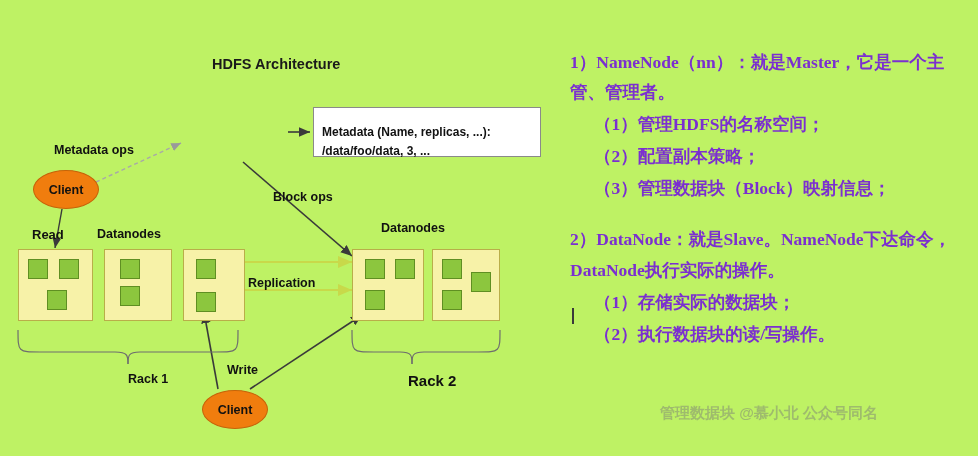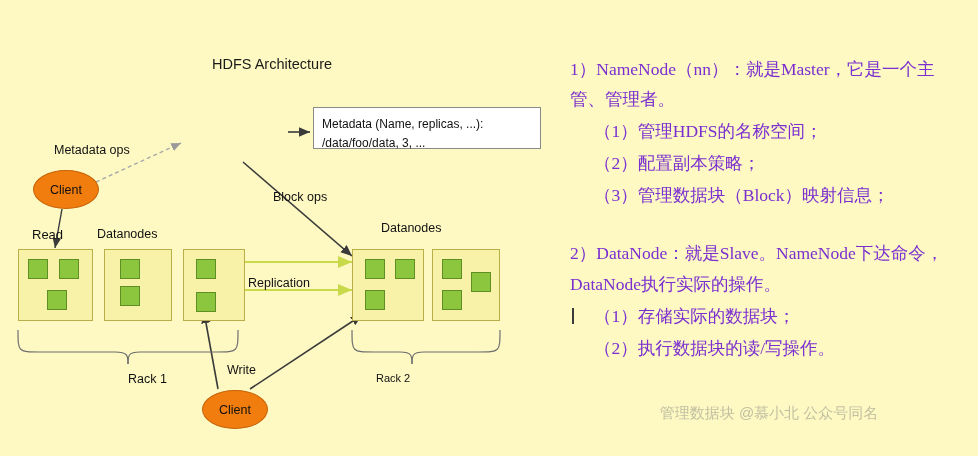--- a/index.html
+++ b/index.html
@@ -4,23 +4,24 @@
 <style>
   html, body {
     margin: 0;
     padding: 0;
     background: #ffffff;
   }
   #page {
     position: relative;
     width: 978px;
     height: 456px;
-    background: #fef9c3;
+    background: #bef264;
     overflow: hidden;
     font-family: "Liberation Sans", sans-serif;
+    font-weight: bold;
   }
   
   #diagram {
     position: absolute;
     left: 0;
     top: 0;
     width: 560px;
     height: 456px;
   }
   #diagram-svg {
@@ -80,23 +81,23 @@
     top: 293px;
     font-size: 12.5px;
   }
   #lbl-rack1 {
     left: 108px;
     top: 372px;
     font-size: 12.5px;
     margin-left: 20px;
   }
   #lbl-rack2 {
-    left: 376px;
+    left: 408px;
     top: 372px;
-    font-size: 11px;
+    font-size: 15px;
   }
   .node-box {
     position: absolute;
     box-sizing: border-box;
     border: 1px solid #7a9bbd;
     background: #b9dbe8;
     border-radius: 5px;
     display: flex;
     align-items: center;
     justify-content: center;
@@ -107,25 +108,25 @@
     left: 183px;
     top: 120px;
     width: 103px;
     height: 40px;
   }
   #metadata-box {
     position: absolute;
     left: 313px;
     top: 107px;
     width: 228px;
-    height: 42px;
+    height: 50px;
     box-sizing: border-box;
     border: 1px solid #8a8a8a;
     background: #ffffff;
-    padding: 7px 8px;
+    padding: 15px 8px;
     font-size: 12px;
     color: #111111;
     line-height: 1.55;
   }
   .client-oval {
     position: absolute;
     background: #f07d0e;
     border: 1px solid #c66308;
     border-radius: 50%;
     display: flex;
@@ -167,21 +168,21 @@
     width: 418px;
     height: 456px;
     padding: 42px 10px 0 10px;
     box-sizing: border-box;
     font-family: "Liberation Serif", serif;
     color: #7b2fd0;
     font-size: 17.5px;
     line-height: 1.72;
   }
   .note-para {
-    margin: 12px 0 2px 0;
+    margin: 5px 0 2px 0;
   }
   .note-sub {
     margin: 0 0 2px 0;
     padding-left: 24px;
   }
   .gap {
     height: 14px;
   }
   
   #watermark {

